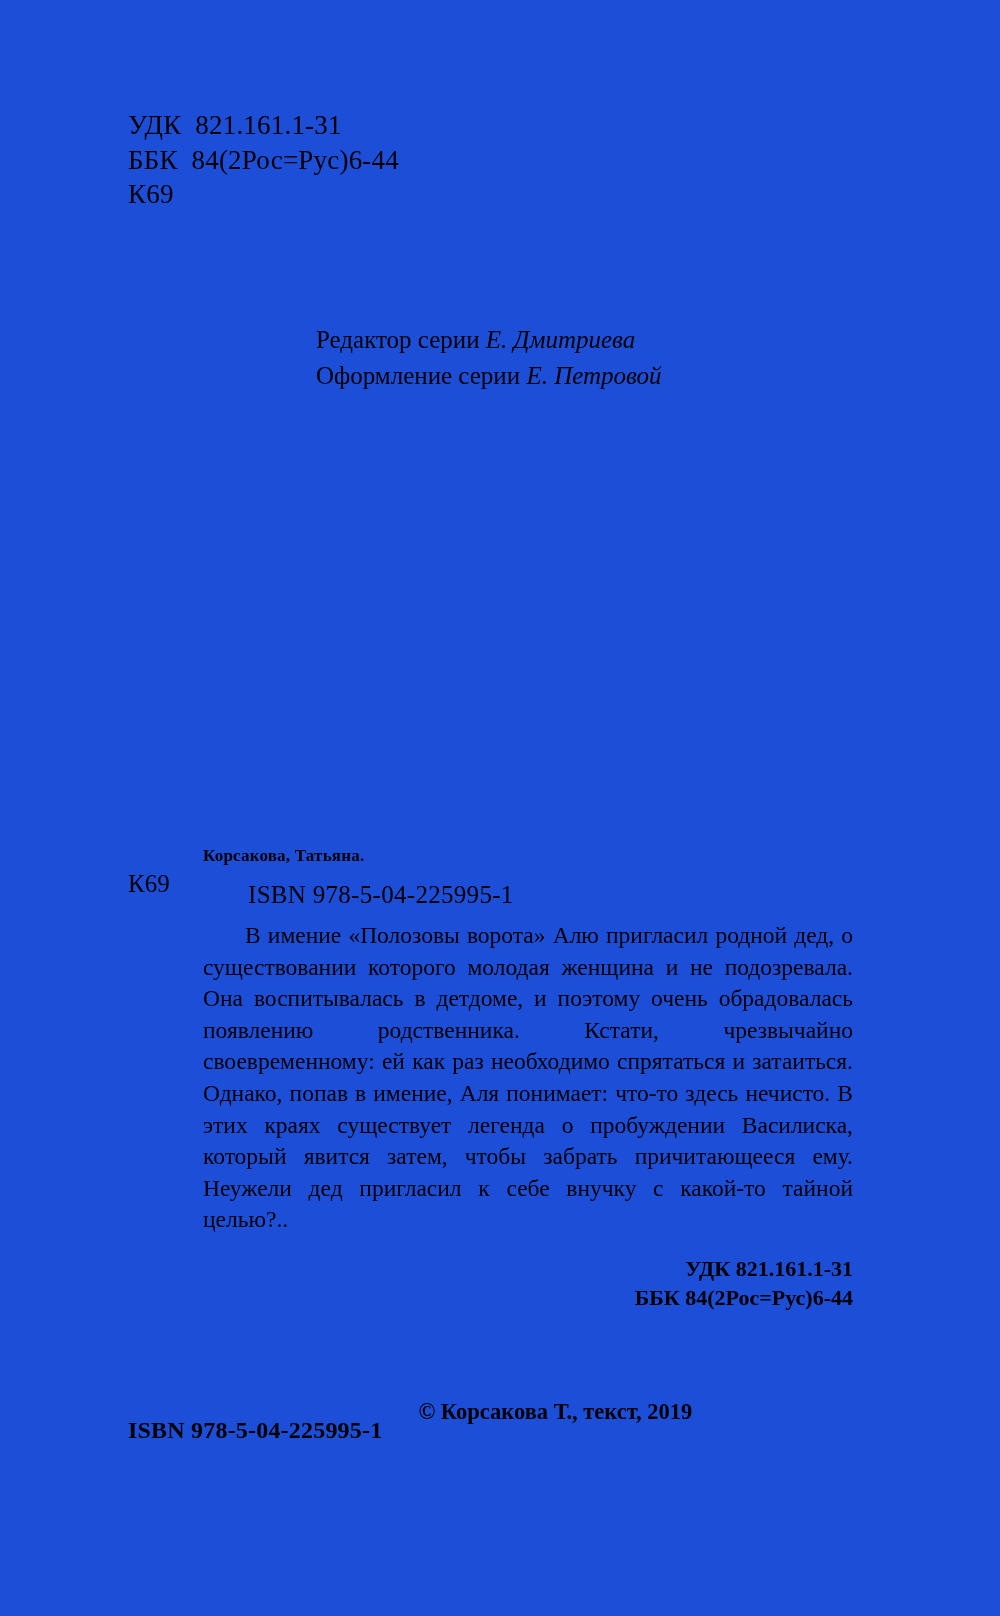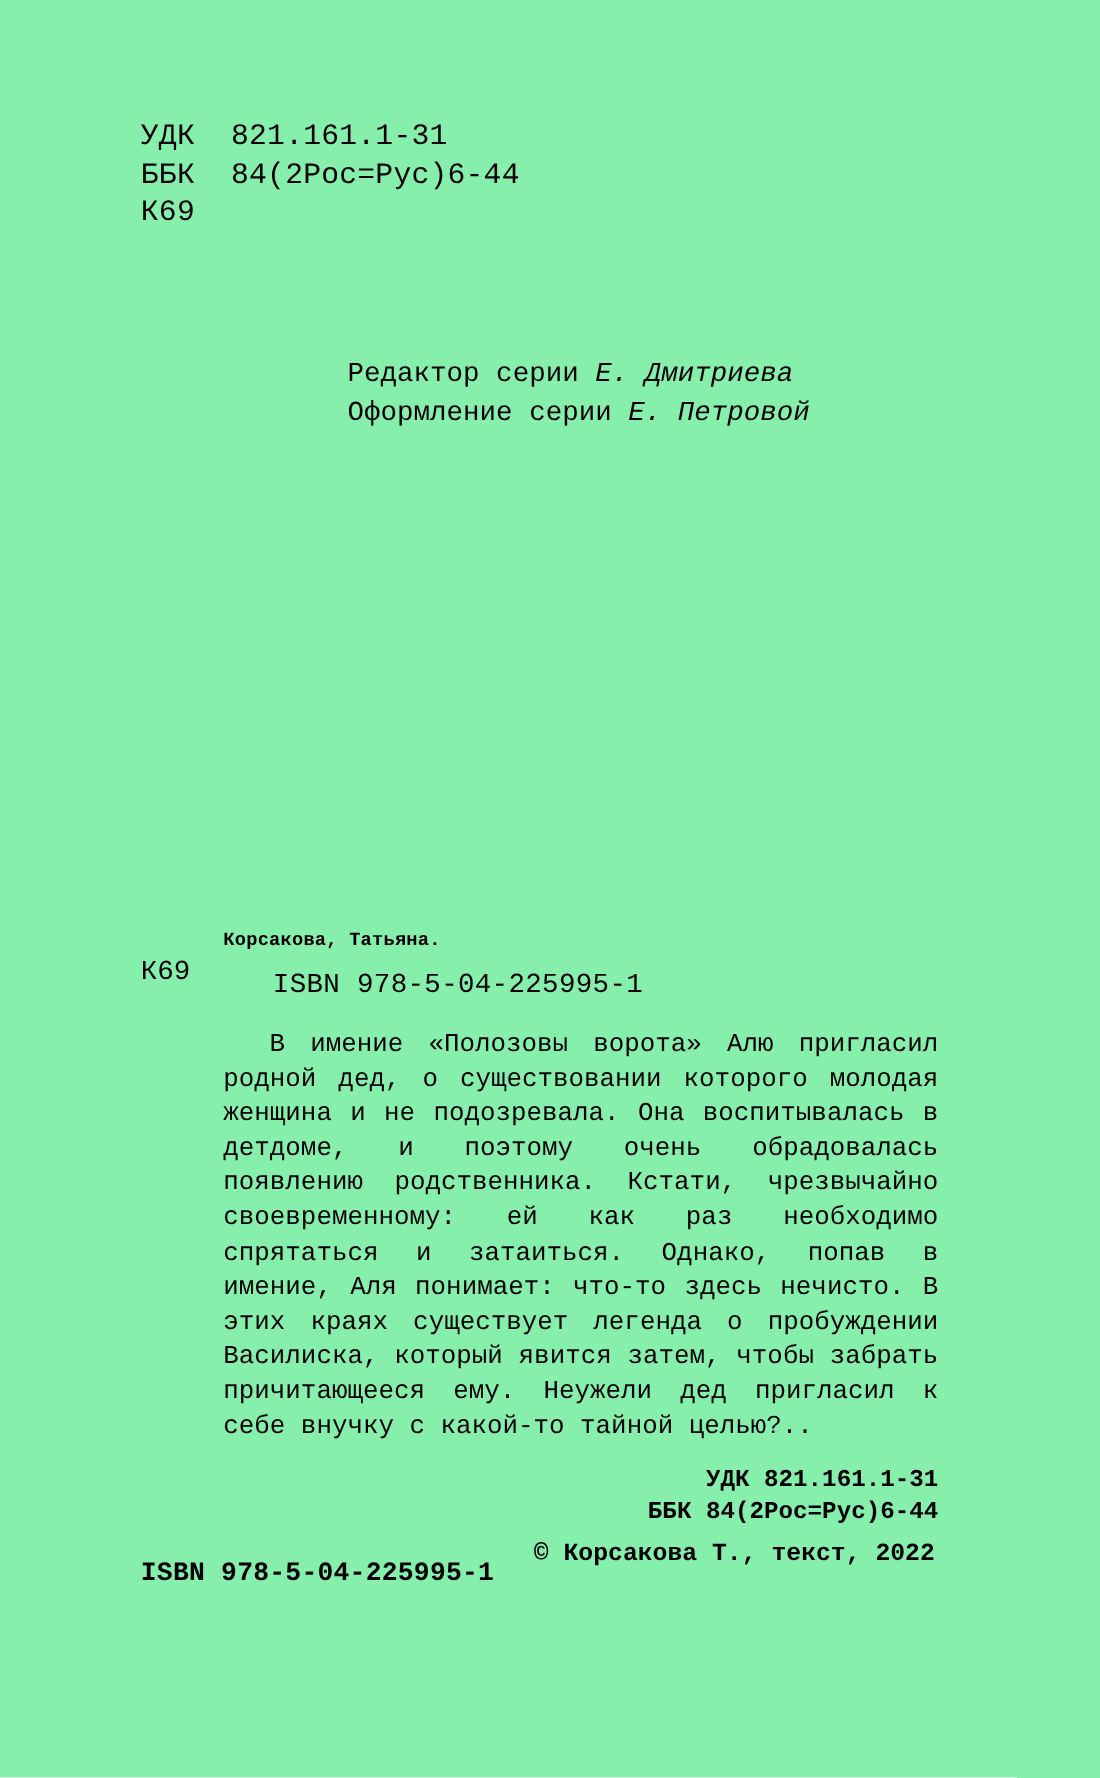--- a/index.html
+++ b/index.html
@@ -9,23 +9,22 @@
   }
   body {
     font-family: "Liberation Serif", serif;
     color: #000000;
   }
   .page {
     position: relative;
     width: 1000px;
     height: 1616px;
     margin: 0 auto;
-    background: #86efac;
+    background: #1d4ed8;
     overflow: hidden;
-    font-family: Liberation Mono, monospace;
   }
 
   
   .udk-block {
     position: absolute;
     left: 128px;
     top: 108px;
     font-size: 27px;
     line-height: 1.28;
     letter-spacing: 0.2px;
@@ -78,21 +77,21 @@
   }
 
   .isbn-inner {
     margin-left: 120px;
     margin-top: 14px;
     font-size: 25px;
     letter-spacing: 0.3px;
   }
 
   .annotation {
-    margin-top: 24px;
+    margin-top: 11px;
     margin-left: 75px;
     width: 650px;
     font-size: 23.5px;
     line-height: 1.345;
     text-align: justify;
     text-indent: 42px;
     hyphens: manual;
   }
 
   .udk-repeat {
@@ -160,17 +159,17 @@
 
     <div class="udk-repeat">
       <div class="line">УДК 821.161.1-31</div>
       <div class="line">ББК 84(2Рос=Рус)6-44</div>
     </div>
   </div>
 
   <div class="footer">
     <div class="footer-isbn">ISBN 978-5-04-225995-1</div>
     <div class="footer-copy">
-      <div class="line">© Корсакова Т., текст, 2022</div>
+      <div class="line">© Корсакова Т., текст, 2019</div>
     </div>
   </div>
 
 </div>
 
 </body></html>

